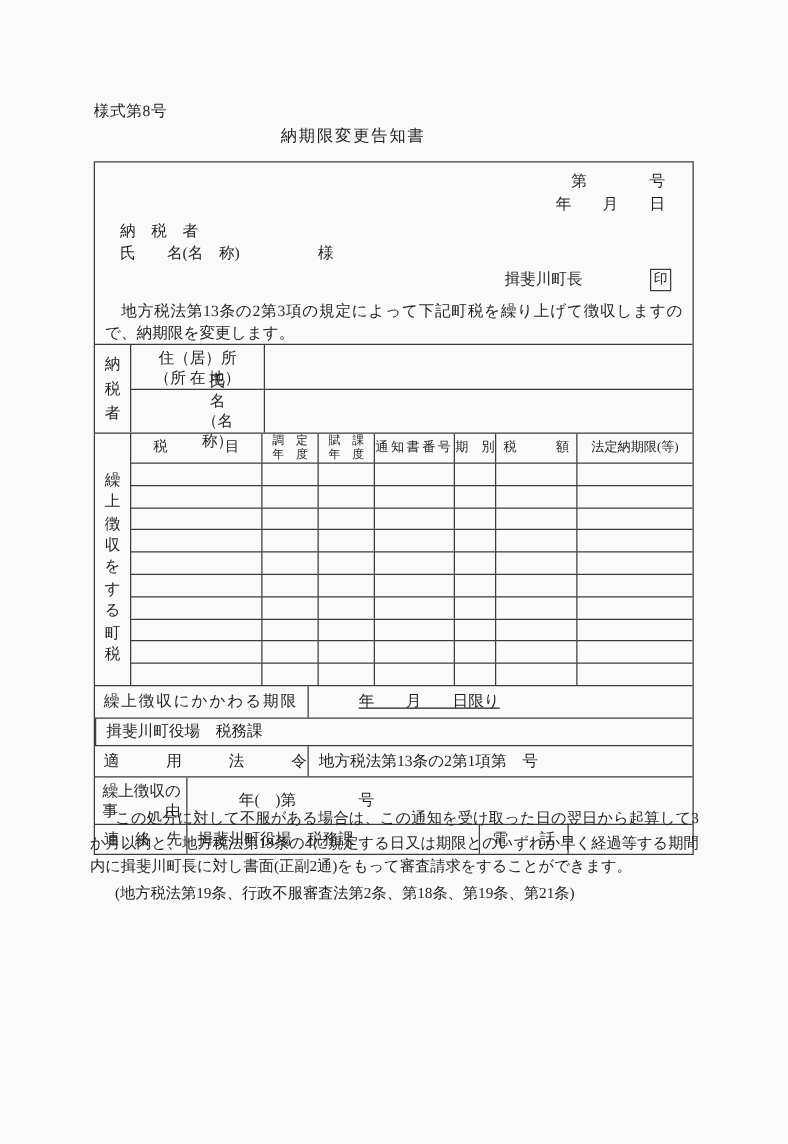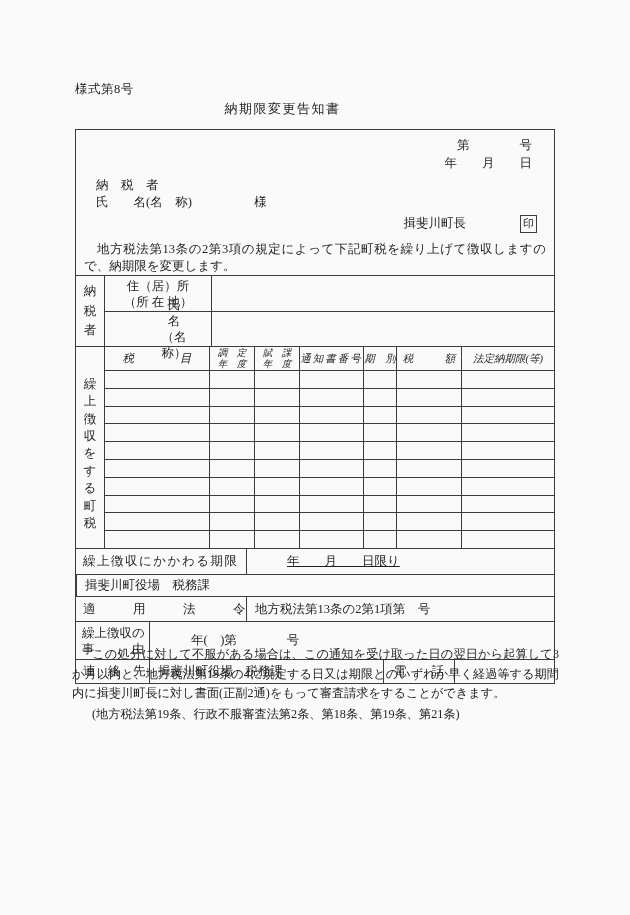--- a/index.html
+++ b/index.html
@@ -36,21 +36,21 @@
   .tp-table{display:grid;grid-template-columns:28px 107px 1fr;grid-template-rows:35px 35px;border-top:1px solid var(--bd);}
   .vcell{grid-column:1;display:flex;flex-direction:column;justify-content:space-between;align-items:center;}
   .tp-table .vcell{grid-row:1/span 2;padding:7px 0;}
   .tp-label{border-left:1px solid var(--bd);display:flex;align-items:center;justify-content:center;text-align:center;white-space:pre-line;line-height:16px;}
   .tp-value{border-left:1px solid var(--bd);}
   .bt{border-top:1px solid var(--bd);padding-left:32px;}
 
   
   .tax-table{display:grid;grid-template-columns:28px 105px 45px 45px 64px 33px 65px 1fr;grid-template-rows:23px repeat(10,1fr);height:202px;border-top:1px solid var(--bd);}
   .tax-table .vcell{grid-row:1/span 11;padding:29px 0 16px 0;}
-  .hcell{border-left:1px solid var(--bd);display:flex;align-items:center;justify-content:center;text-align:center;white-space:pre-line;font-size:10.5px;line-height:11.5px;font-style:italic;}
+  .hcell{border-left:1px solid var(--bd);display:flex;align-items:center;justify-content:center;text-align:center;white-space:pre-line;font-size:10.5px;line-height:11.5px;}
   .hcell.small{font-size:9.5px;line-height:10.5px;}
   .hcell.sp2{letter-spacing:2px;}
   .hcell.zeimoku{font-size:11.5px;}
   .tcell{border-left:1px solid var(--bd);border-top:1px solid var(--bd);}
 
   
   .lrow{display:grid;border-top:1px solid var(--bd);}
   .lrow-a{grid-template-columns:170px 1fr;height:26px;}
   .lrow-b{grid-template-columns:170px 1fr;height:22px;}
   .lrow-c{grid-template-columns:170px 1fr;height:25px;}

